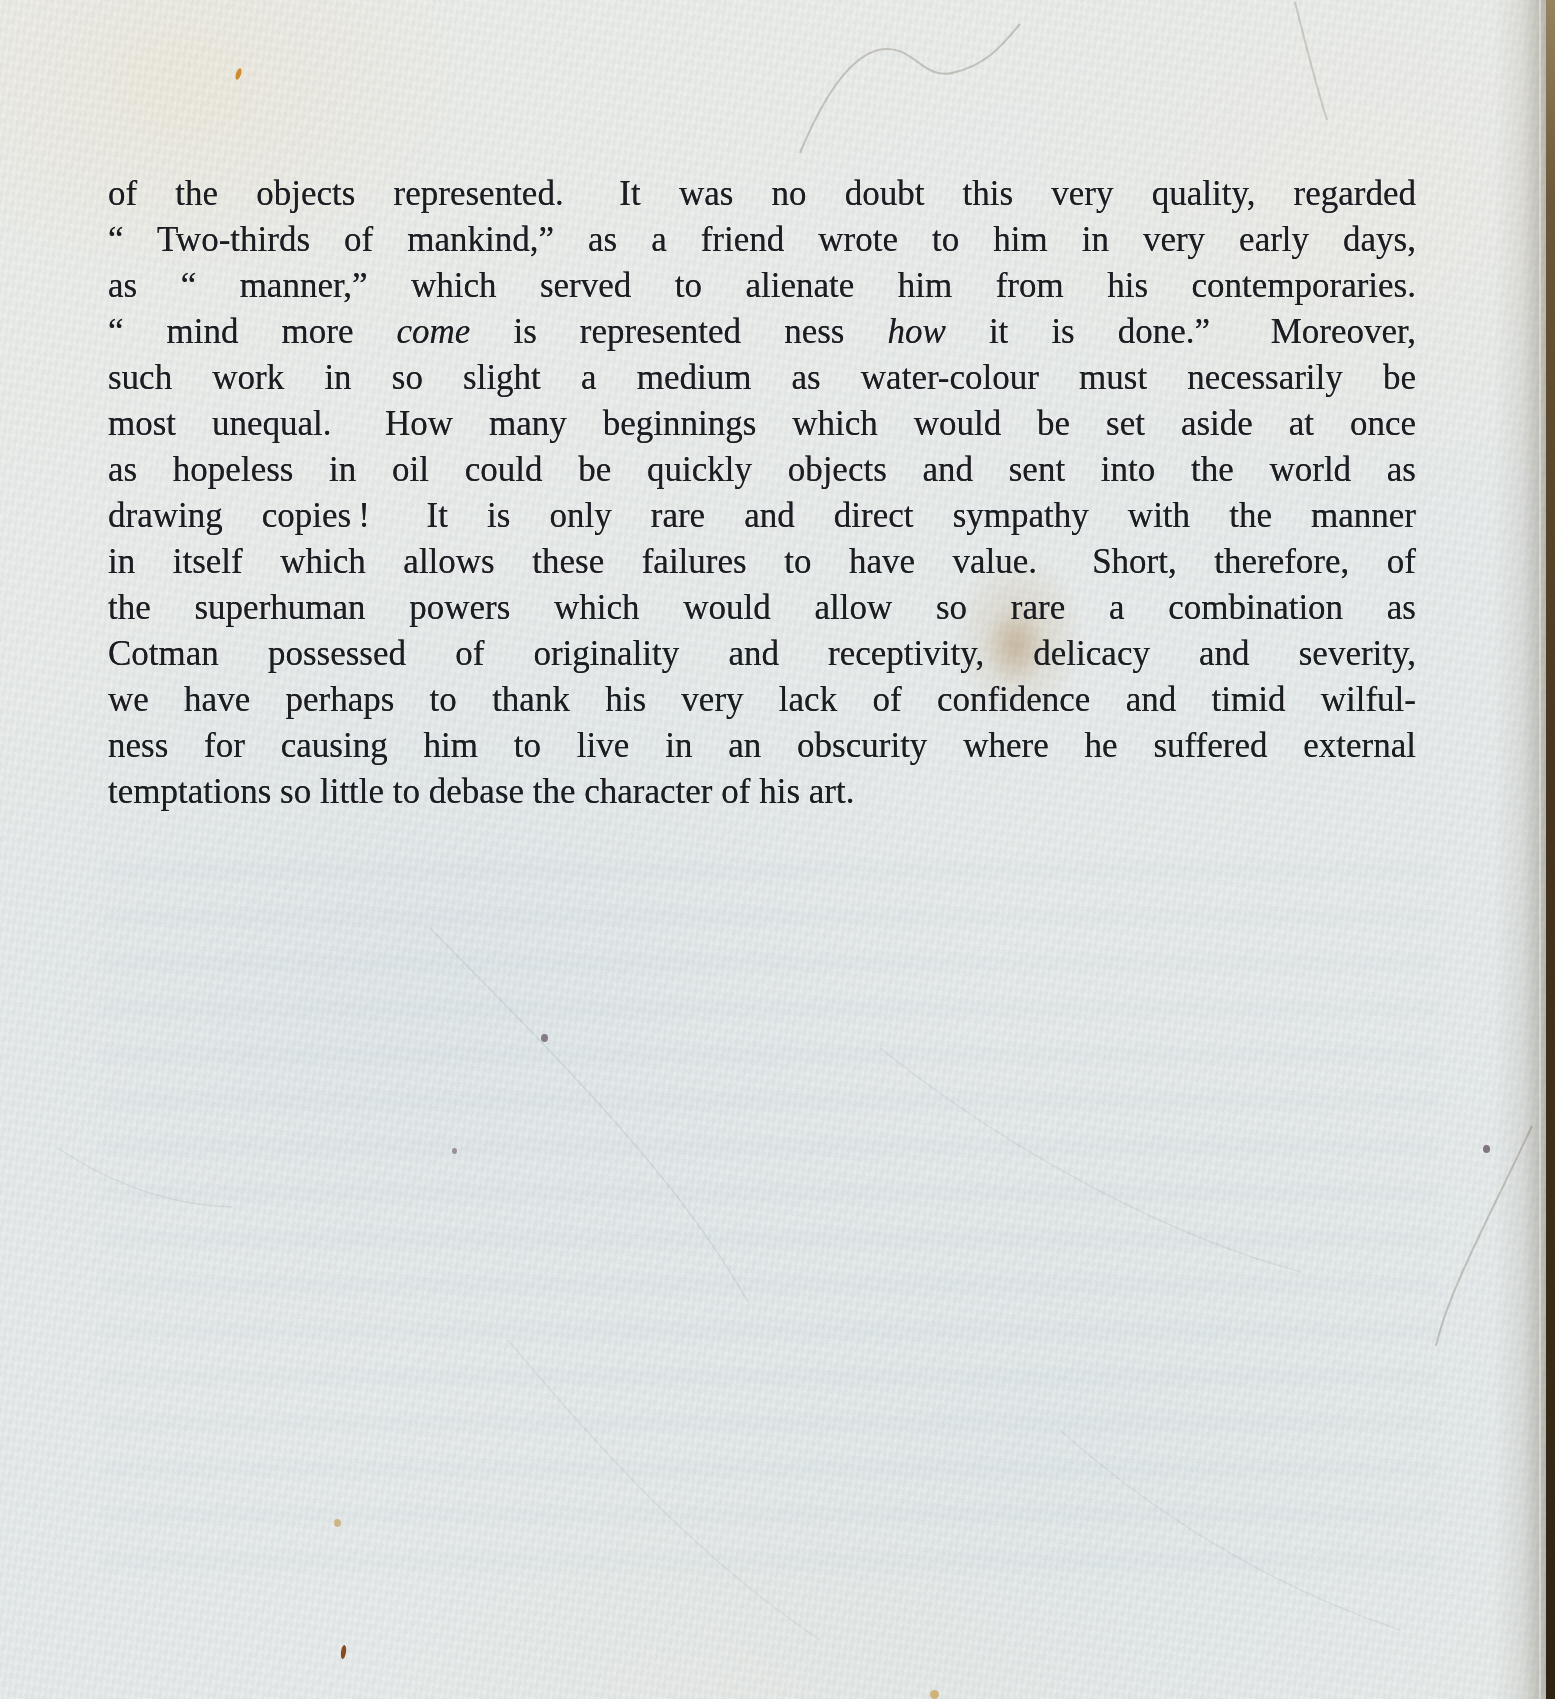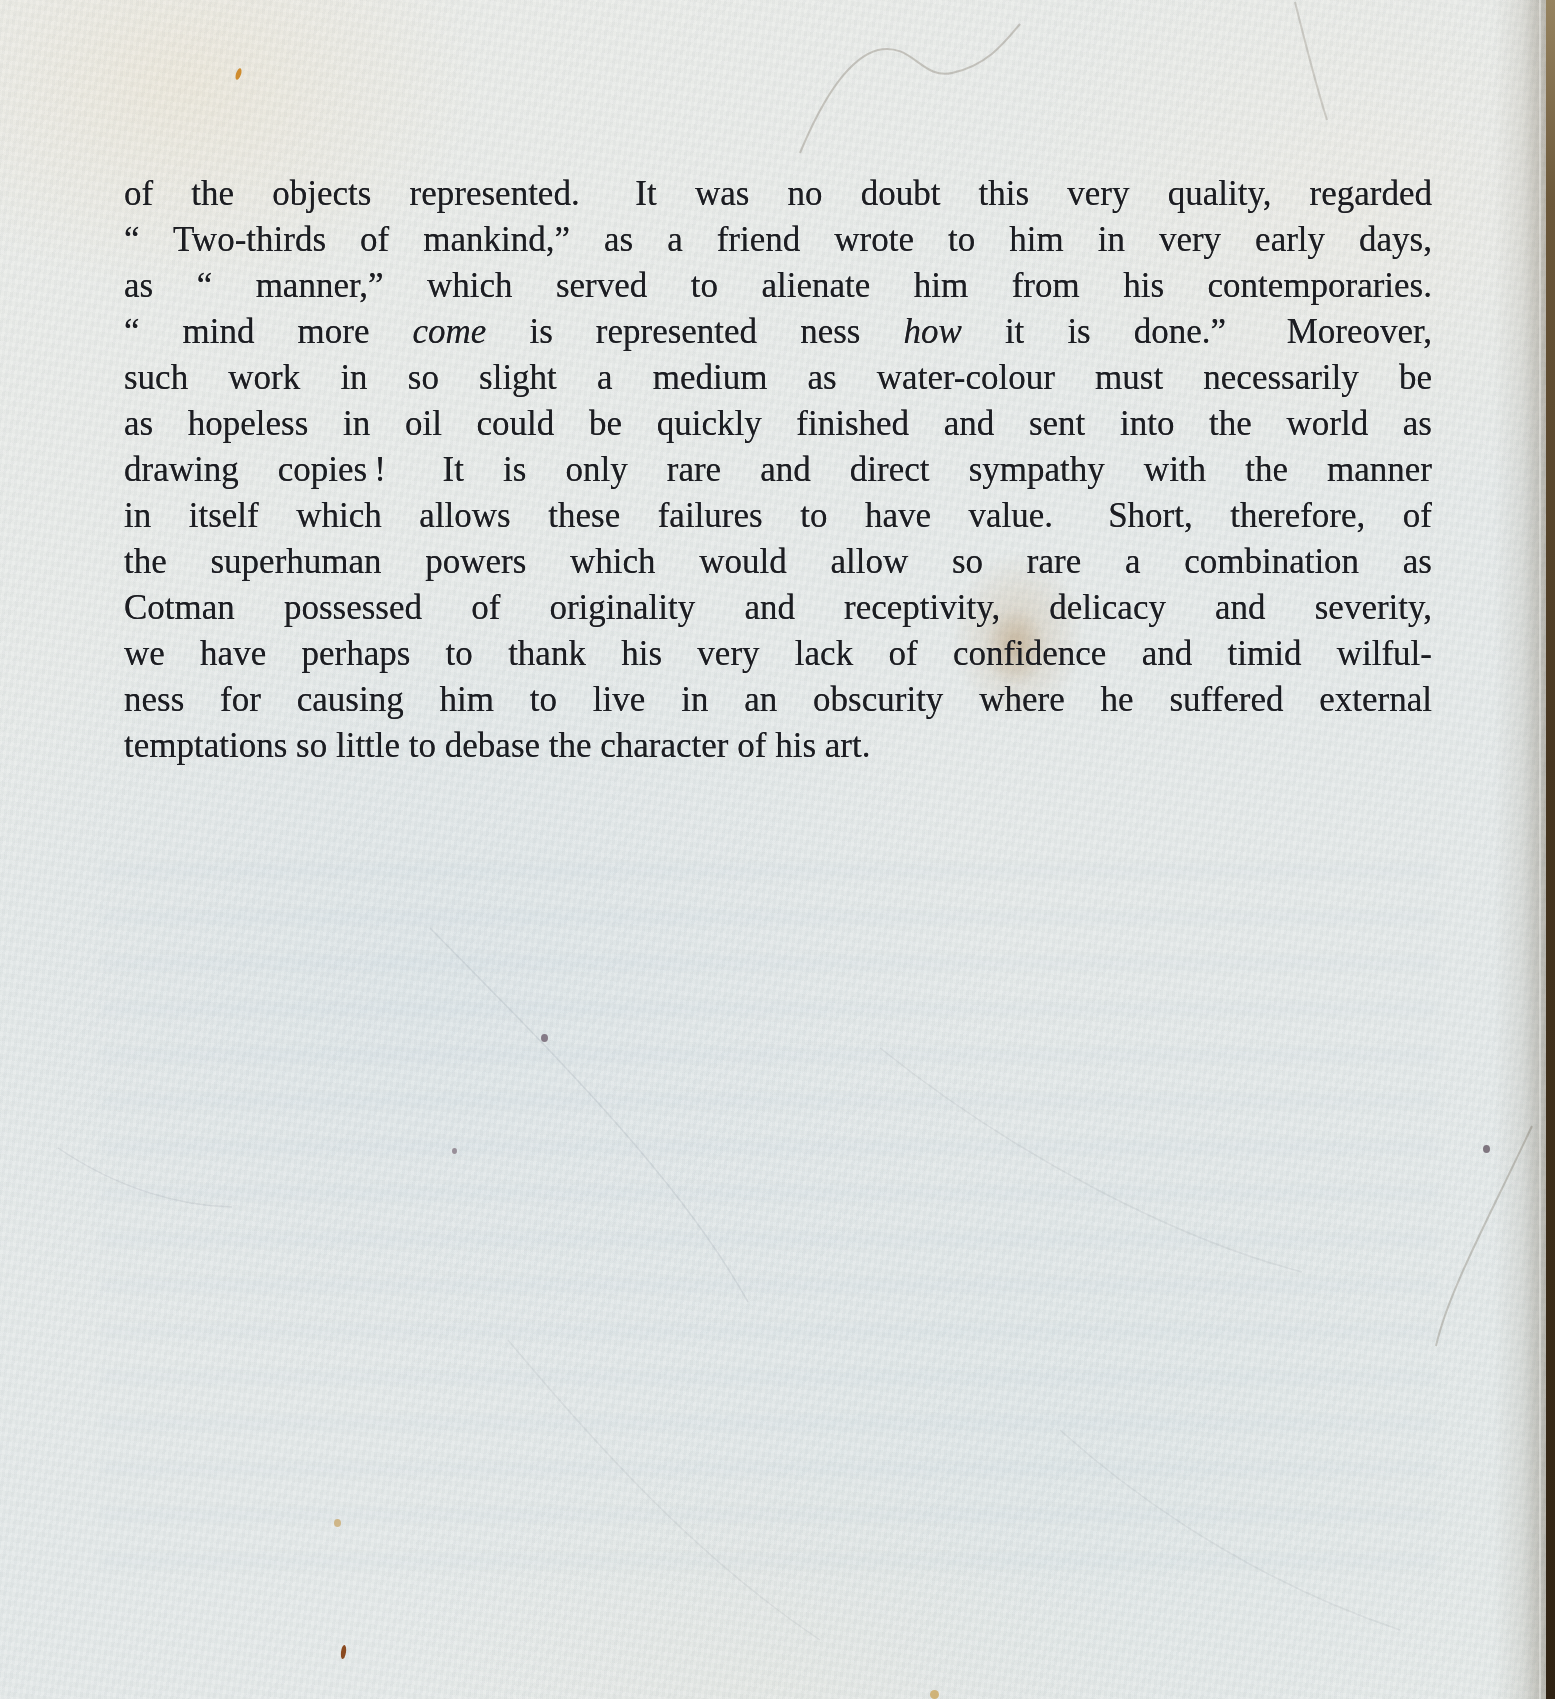--- a/index.html
+++ b/index.html
@@ -33,21 +33,21 @@
       repeating-linear-gradient(135deg, rgba(255,255,255,0.02) 0 7px, rgba(100,110,120,0.018) 7px 13px);
   }
   
   .bleed {
     position: absolute; left: 100px; top: 862px; width: 1340px; height: 720px;
     pointer-events: none; opacity: 0.55; filter: blur(3px);
     background: repeating-linear-gradient(180deg,
       rgba(128,158,182,0.055) 0 18px, rgba(128,158,182,0.0) 18px 46px);
   }
   .textblock {
-    position: absolute; left: 124px; top: 171px; width: 1308px;
+    position: absolute; left: 108px; top: 171px; width: 1308px;
     font-size: 35px; line-height: 46px;
     color: #1c1d22;
     text-shadow: 0 0 0.6px rgba(28,29,34,0.8);
   }
   .line { text-align: justify; text-align-last: justify; }
   .line.last { text-align-last: left; }
   .italic { font-style: italic; }
   
   .stain { position: absolute; border-radius: 50%; pointer-events: none; }
   .stain-main {
@@ -117,21 +117,22 @@
   <div class="edge-shadow"></div>
   <div class="edge-crease"></div>
   <div class="edge-strip"></div>
 
   <div class="textblock">
     <div class="line">of the objects represented.  It was no doubt this very quality, regarded</div>
     <div class="line">“ Two-thirds of mankind,” as a friend wrote to him in very early days,</div>
     <div class="line">as “ manner,” which served to alienate him from his contemporaries.</div>
     <div class="line"><span>“ mind more </span><span class="italic">come</span><span> is represented ness </span><span class="italic">how</span><span> it is done.”  Moreover,</span></div>
     <div class="line">such work in so slight a medium as water-colour must necessarily be</div>
-    <div class="line">as hopeless in oil could be quickly finished and sent into the world as</div>
+    <div class="line">most unequal.  How many beginnings which would be set aside at once</div>
+    <div class="line">as hopeless in oil could be quickly objects and sent into the world as</div>
     <div class="line">drawing copies !  It is only rare and direct sympathy with the manner</div>
     <div class="line">in itself which allows these failures to have value.  Short, therefore, of</div>
     <div class="line">the superhuman powers which would allow so rare a combination as</div>
     <div class="line">Cotman possessed of originality and receptivity, delicacy and severity,</div>
     <div class="line">we have perhaps to thank his very lack of confidence and timid wilful-</div>
     <div class="line">ness for causing him to live in an obscurity where he suffered external</div>
     <div class="line last">temptations so little to debase the character of his art.</div>
   </div>
 
 </div>

